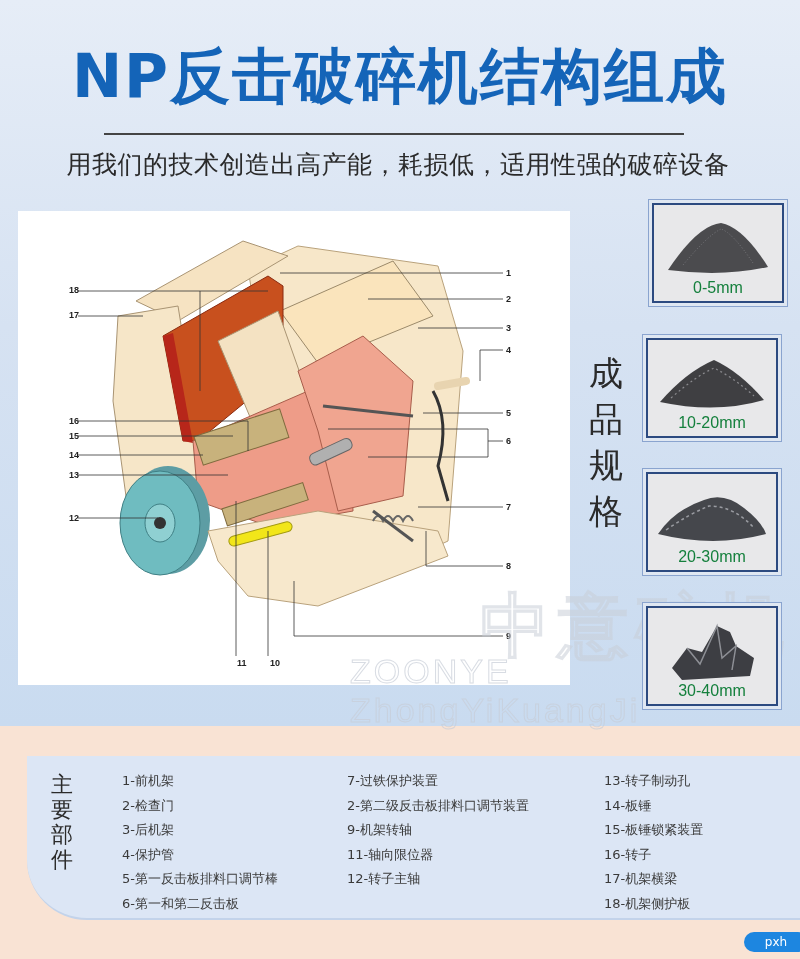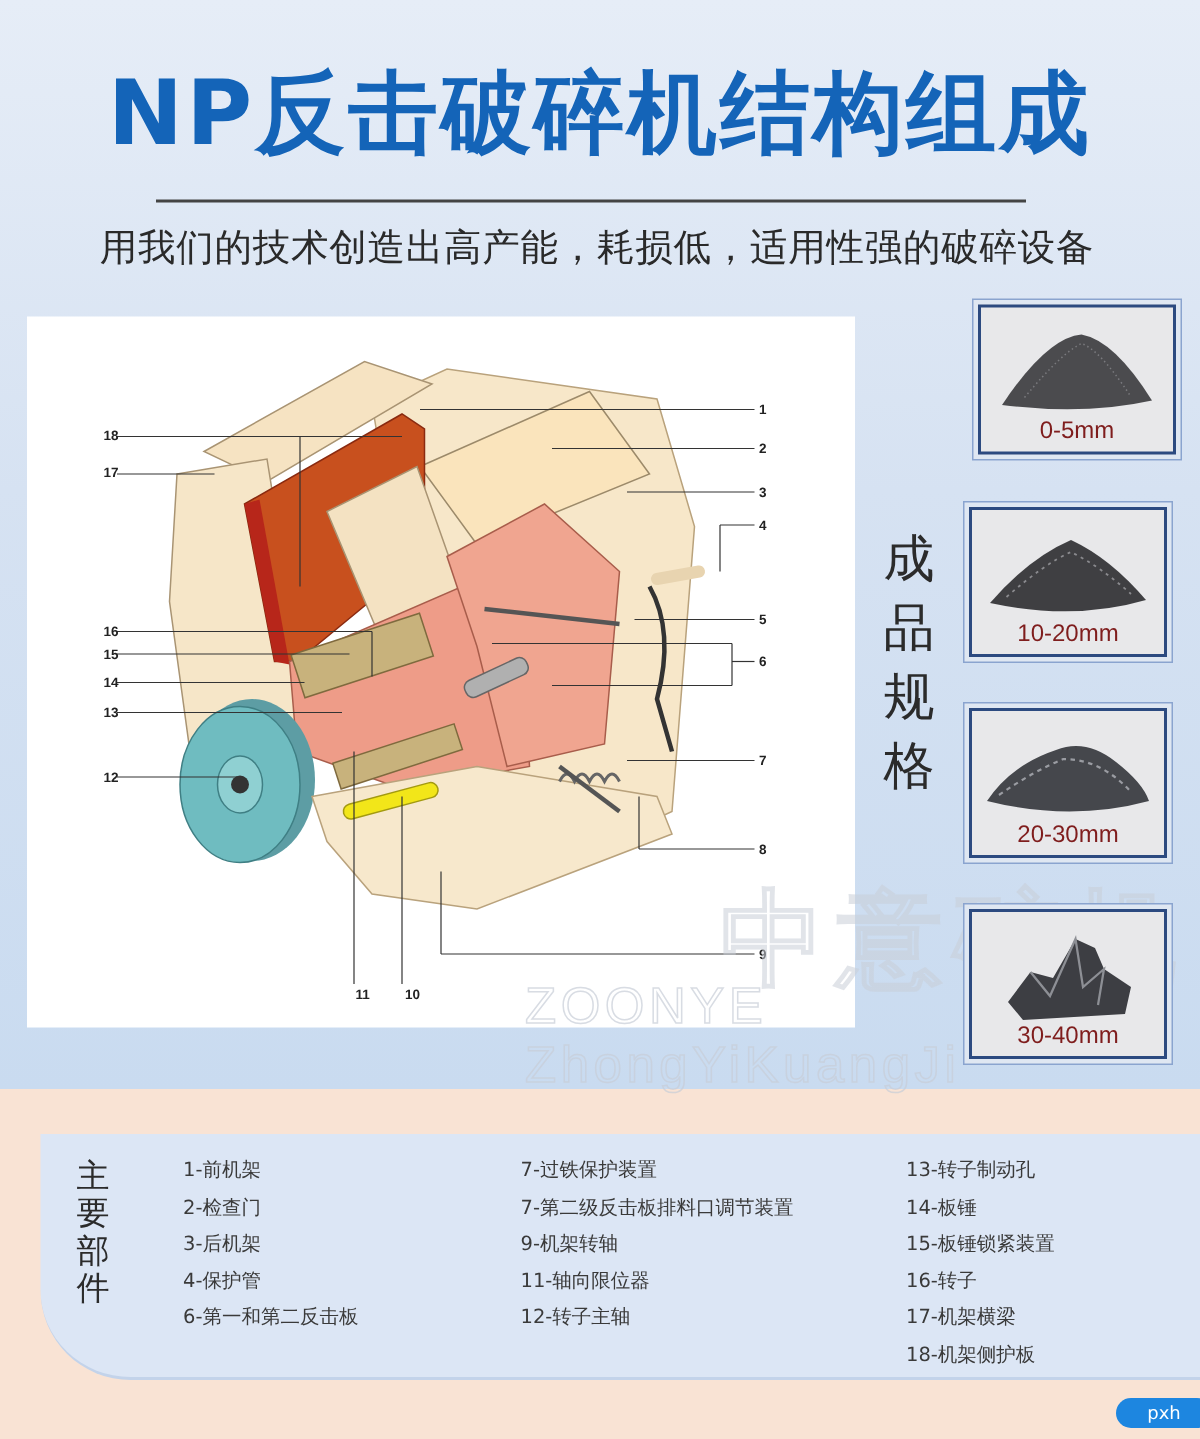--- a/index.html
+++ b/index.html
@@ -47,21 +47,21 @@
     position: absolute; width: 140px; height: 108px;
     border: 1px solid #8aa4cf; background: #dfe7f2; padding: 3px;
   }
   .card-inner {
     position: relative; width: 100%; height: 100%;
     border: 2px solid #2c4a80; background: #e8e8ea;
   }
   .card-pile { position: absolute; left: 50%; top: 10px; transform: translateX(-50%); }
   .card-label {
     position: absolute; left: 0; bottom: 4px; width: 100%; text-align: center;
-    font-family: "Liberation Sans", sans-serif; font-size: 16px; color: #7f1d1d;
+    font-family: "Liberation Sans", sans-serif; font-size: 16px; color: #15803d;
   }
   .wm-cn {
     position: absolute; left: 480px; top: 580px; font-size: 70px; font-weight: bold;
     color: transparent; -webkit-text-stroke: 1px rgba(200,205,215,0.55); letter-spacing: 8px;
   }
   .wm-en {
     position: absolute; left: 350px; top: 652px; font-size: 34px;
     color: transparent; -webkit-text-stroke: 1px rgba(200,205,215,0.7); letter-spacing: 3px;
     font-family: "Liberation Sans", sans-serif;
   }
@@ -239,25 +239,26 @@
     <span class="spec-char">主</span>
     <span class="spec-char">要</span>
     <span class="spec-char">部</span>
     <span class="spec-char">件</span>
   </div>
   <div class="parts-col" style="left:95px;">
     <span class="item">1-前机架</span>
     <span class="item">2-检查门</span>
     <span class="item">3-后机架</span>
     <span class="item">4-保护管</span>
+    <span class="item">5-第一反击板排料口调节棒</span>
     <span class="item">6-第一和第二反击板</span>
   </div>
   <div class="parts-col" style="left:320px;">
     <span class="item">7-过铁保护装置</span>
-    <span class="item">7-第二级反击板排料口调节装置</span>
+    <span class="item">2-第二级反击板排料口调节装置</span>
     <span class="item">9-机架转轴</span>
     <span class="item">11-轴向限位器</span>
     <span class="item">12-转子主轴</span>
   </div>
   <div class="parts-col" style="left:577px;">
     <span class="item">13-转子制动孔</span>
     <span class="item">14-板锤</span>
     <span class="item">15-板锤锁紧装置</span>
     <span class="item">16-转子</span>
     <span class="item">17-机架横梁</span>

